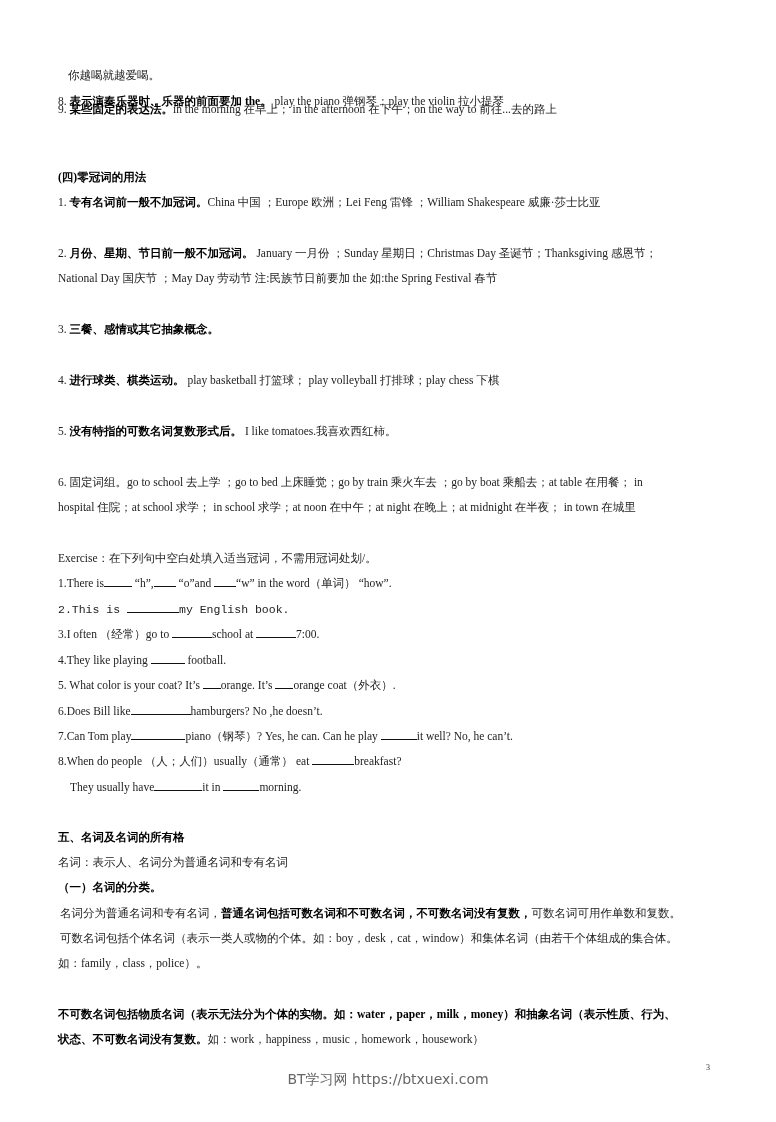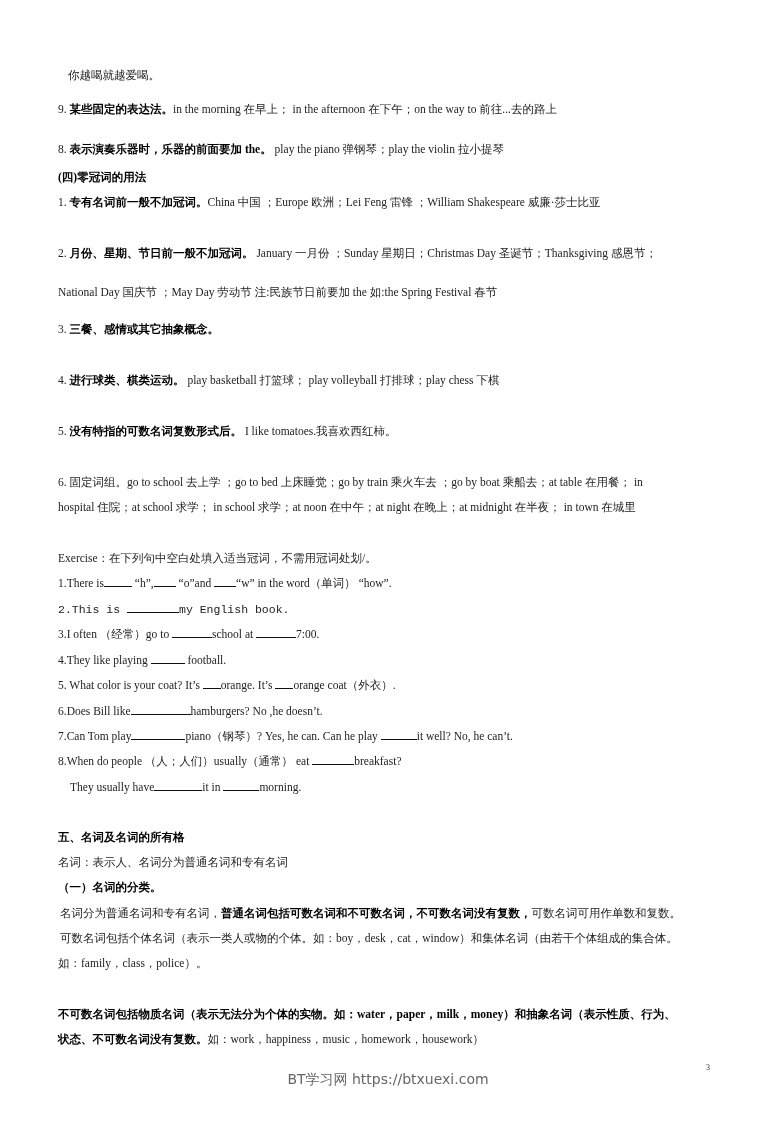--- a/index.html
+++ b/index.html
@@ -17,42 +17,42 @@
   }
   .pagenum { position: absolute; left: 706px; top: 1063px; font-size: 8px; color: #333; }
 </style>
 </head>
 <body>
 
 <div>
 
   <div class="line" style="top:67px; left:68px;">你越喝就越爱喝。</div>
 
-  <div class="line" style="top:93px;margin-top:48px;">
+  <div class="line" style="top:93px;">
     <span>8.</span>
     <span class="b">表示演奏乐器时，乐器的前面要加 the。</span><span> play the piano  弹钢琴；play the violin  拉小提琴</span>
   </div>
 
   <div class="line" style="top:101px;">
     <span>9.</span>
     <span class="b">某些固定的表达法。</span><span>in the morning  在早上；   in the afternoon  在下午；on the way to  前往...去的路上</span>
   </div>
 
   <div class="line b" style="top:169px;">(四)零冠词的用法</div>
 
   <div class="line" style="top:194px;">
     <span>1.</span>
     <span class="b">专有名词前一般不加冠词。</span><span>China  中国 ；Europe  欧洲；Lei Feng  雷锋 ；William Shakespeare   威廉·莎士比亚</span>
   </div>
 
   <div class="line" style="top:245px;">
     <span>2.</span>
     <span class="b">月份、星期、节日前一般不加冠词。</span><span> January  一月份 ；Sunday  星期日；Christmas Day  圣诞节；Thanksgiving  感恩节；</span>
   </div>
-  <div class="line" style="top:284px;text-align:right;">National Day  国庆节 ；May Day  劳动节  注:民族节日前要加 the  如:the Spring Festival  春节</div>
+  <div class="line" style="top:270px;text-align:right;">National Day  国庆节 ；May Day  劳动节  注:民族节日前要加 the  如:the Spring Festival  春节</div>
 
   <div class="line" style="top:321px;">
     <span>3.</span>
     <span class="b">三餐、感情或其它抽象概念。</span>
   </div>
 
   <div class="line" style="top:372px;">
     <span>4.</span>
     <span class="b">进行球类、棋类运动。</span><span> play basketball  打篮球；  play volleyball  打排球；play chess  下棋</span>
   </div>

